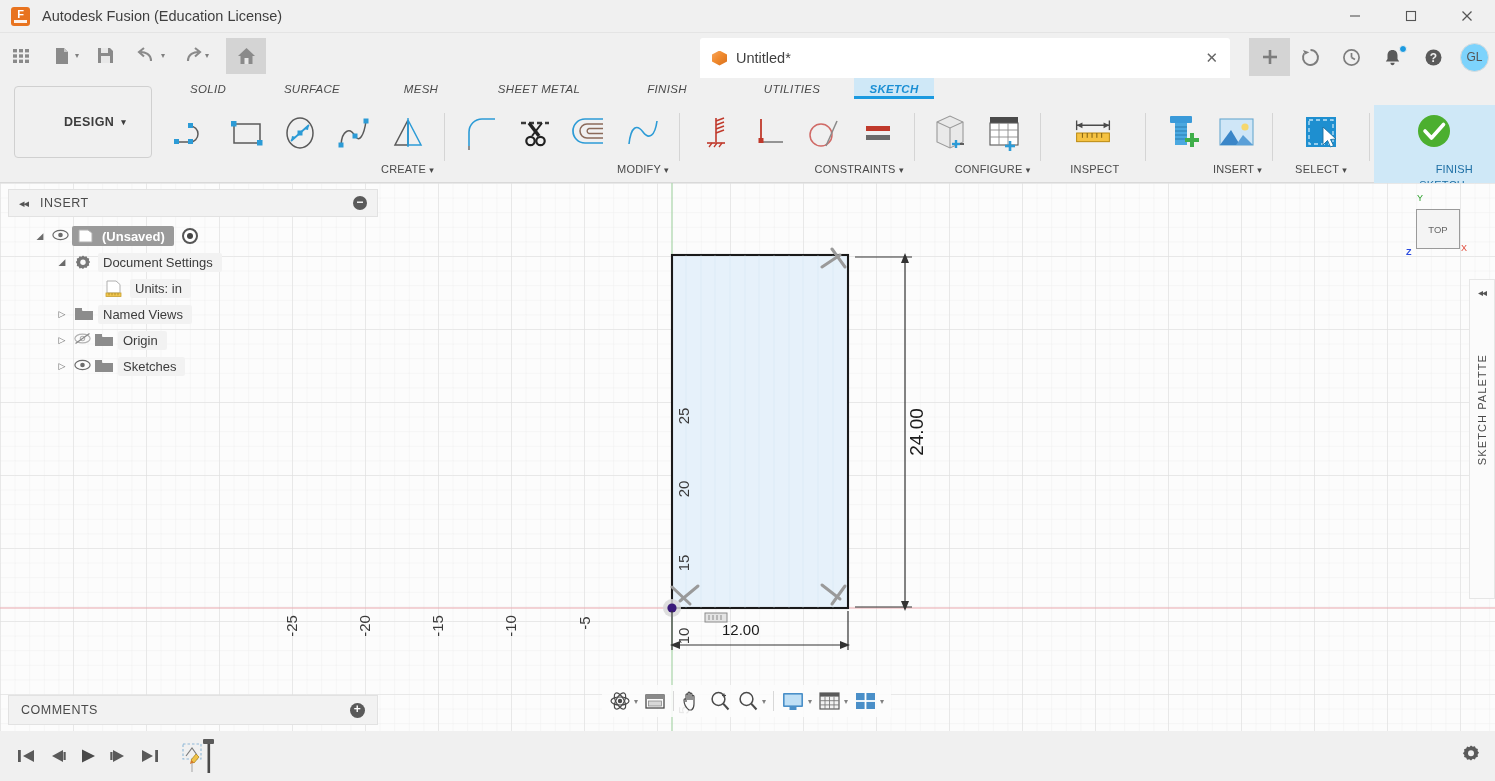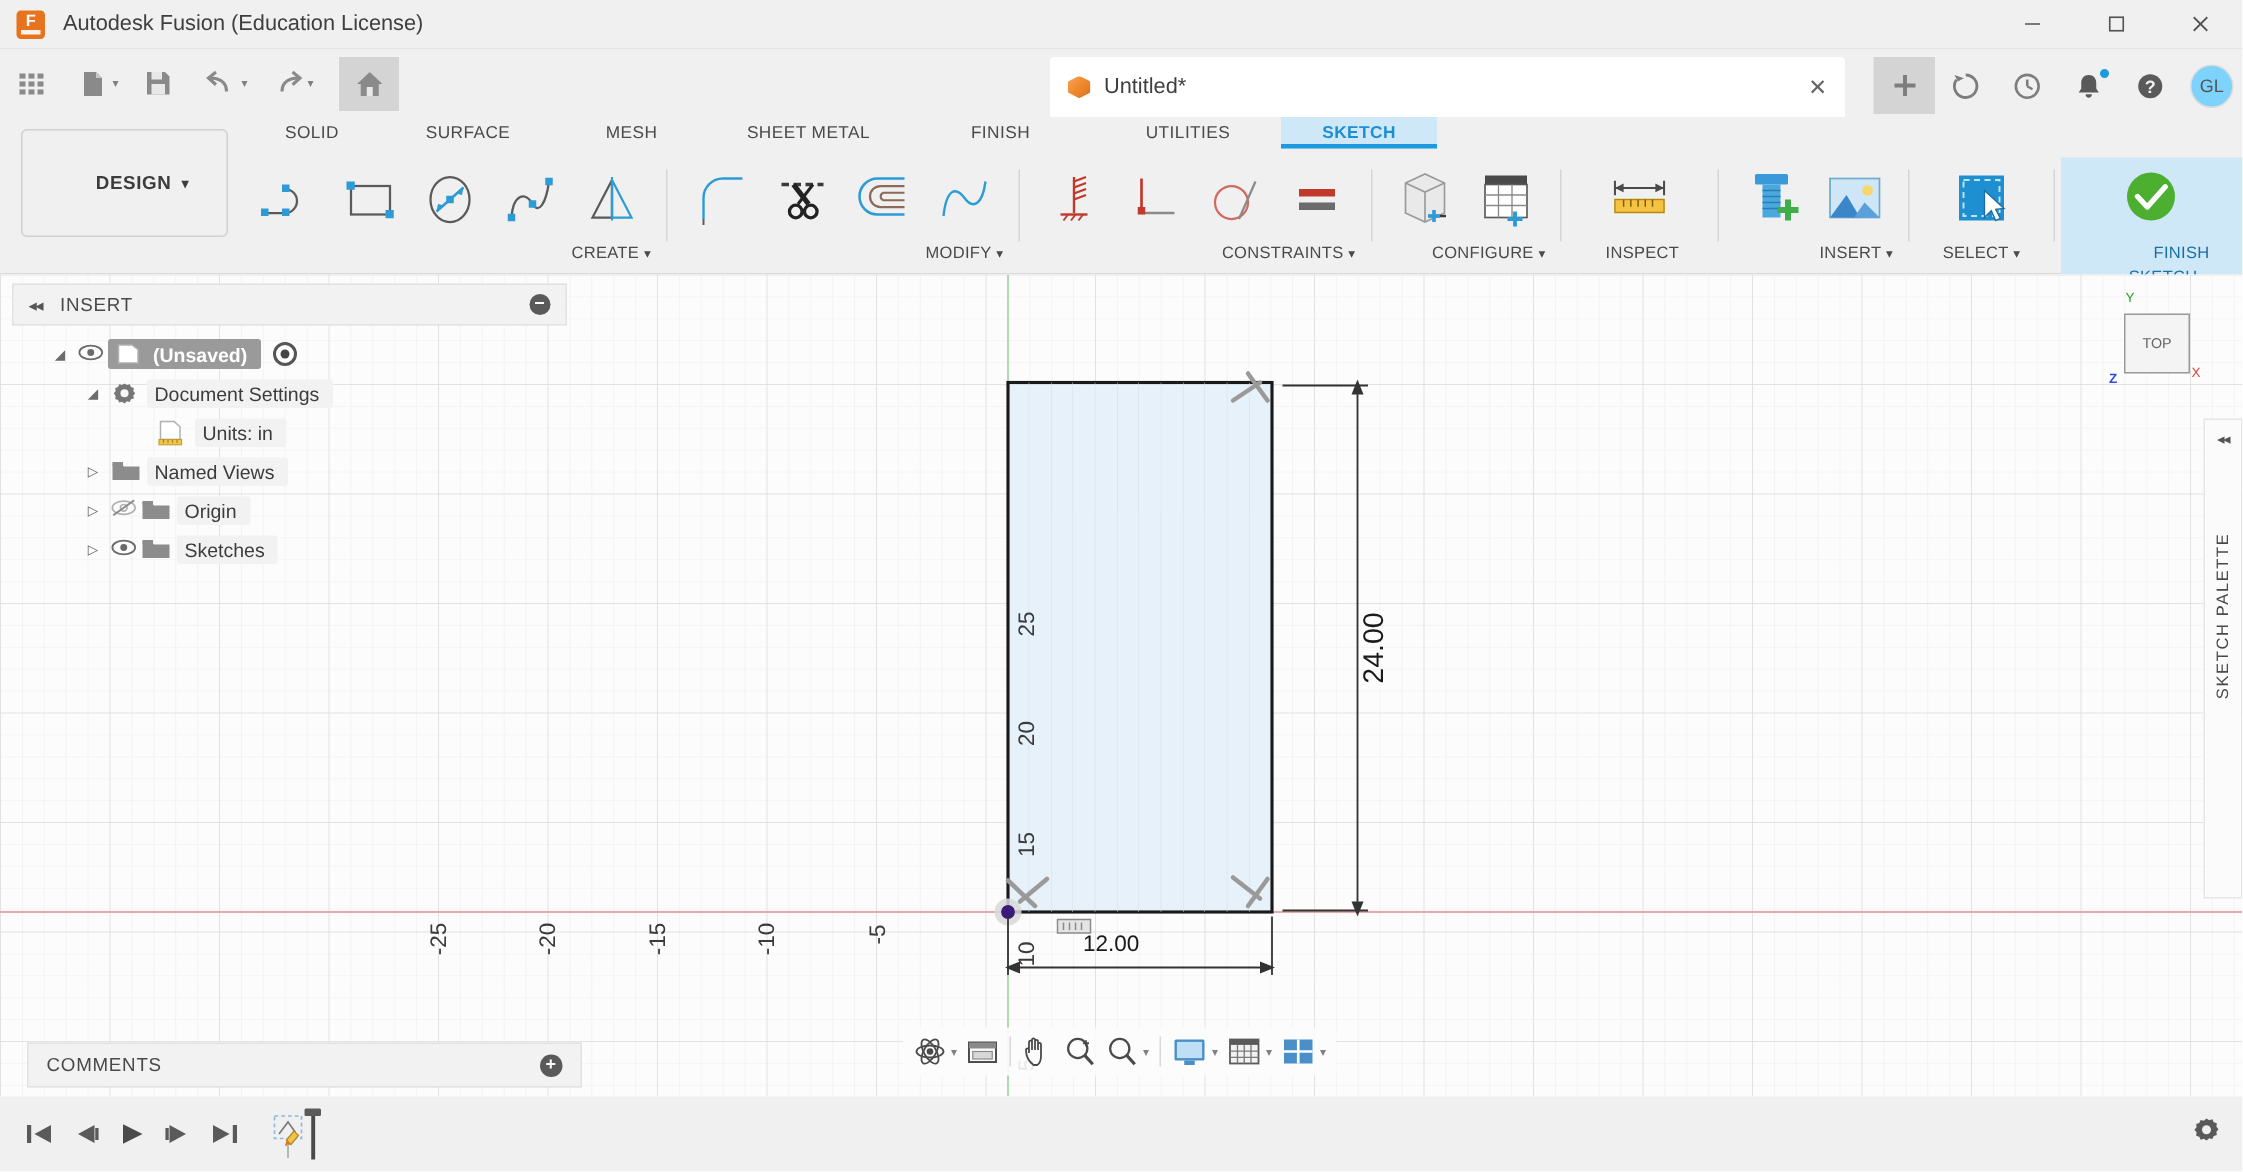--- a/index.html
+++ b/index.html
@@ -86,21 +86,21 @@
     background: #f0f0f0; border: 1px solid #d0d0d0; border-radius: 4px;
     display: flex; align-items: center; justify-content: center;
     font-size: 12.5px; font-weight: bold; color: #3c3c3c; letter-spacing: .4px; padding-left: 24px;
   }
   .tabs {
     position: absolute; left: 160px; top: 0px; height: 27px;
     display: flex; align-items: flex-start;
   }
   .tab {
     font-size: 11.5px; letter-spacing: .3px; color: #4a4a4a; padding: 5px 0 4px 0;
-    text-align: center; position: relative;
+    text-align: center; position: relative; font-style: italic;
   }
   .tab.active { color: #1b8fd4; font-weight: bold; background: #cfe8f7; }
   .tab.active::after {
     content: ""; position: absolute; left: 0; right: 0; bottom: 0;
     height: 3px; background: #1b9ae0;
   }
   .panels {
     position: absolute; left: 160px; top: 27px; height: 78px;
     display: flex; align-items: stretch;
   }
@@ -150,21 +150,21 @@
   .node-chip.selected { background: #9a9a9a; color: #fff; font-weight: bold; }
   .row-icon { width: 18px; height: 16px; flex: none; }
   .radio-dot {
     width: 16px; height: 16px; border-radius: 50%; border: 2px solid #555;
     background: #fff; margin-left: 8px; position: relative; flex:none;
   }
   .radio-dot::after {
     content: ""; position: absolute; inset: 3px; border-radius: 50%; background: #444;
   }
   .comments {
-    position: absolute; left: 18px; bottom: 6px; width: 370px; height: 30px;
+    position: absolute; left: 8px; bottom: 6px; width: 370px; height: 30px;
     background: #f2f2f2; border: 1px solid #e2e2e2; display: flex;
     align-items: center; padding: 0 12px; font-size: 12.5px; color: #4a4a4a;
     letter-spacing: .5px;
   }
   .comments .plus {
     margin-left: auto; width: 15px; height: 15px; border-radius: 50%;
     background: #5a5a5a; color: #fff; font-size: 12px; line-height: 13px;
     text-align: center; font-weight: bold;
   }
 
@@ -346,21 +346,21 @@
       <span style="margin-left:7px;font-size:9px">▾</span>
     </div>
 
     <div class="tabs">
       <div class="tab" style="width:96px">SOLID</div>
       <div class="tab" style="width:112px">SURFACE</div>
       <div class="tab" style="width:106px">MESH</div>
       <div class="tab" style="width:130px">SHEET METAL</div>
       <div class="tab" style="width:126px">FINISH</div>
       <div class="tab" style="width:124px">UTILITIES</div>
-      <div class="tab active" style="width:104px">SKETCH</div>
+      <div class="tab active" style="width:80px">SKETCH</div>
     </div>
 
     <div class="panels">
 
       <div class="panel">
         <div class="panel-icons">
           <div class="tool">
             <svg width="44" height="42" viewBox="0 0 44 42">
               <path d="M7 30 L20 30 A8 8 0 1 0 20 14" fill="none" stroke="#5a5a5a" stroke-width="1.5"></path>
               <rect x="4" y="27" width="5" height="5" fill="#2c9bd6"></rect>

